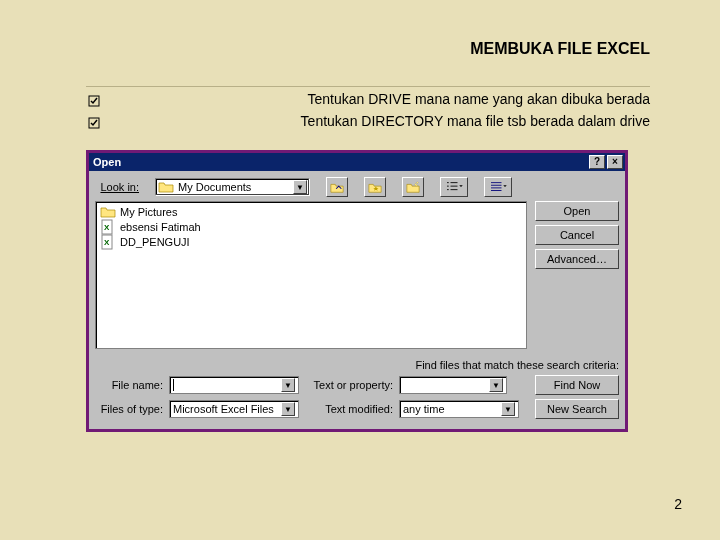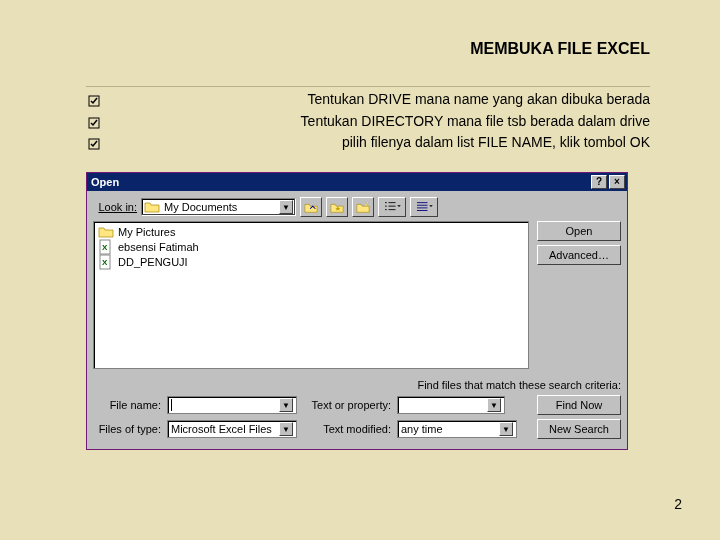--- a/index.html
+++ b/index.html
@@ -37,21 +37,21 @@
     top: 3px;
   }
   .bullet-icon svg { width: 12px; height: 12px; }
   .bullet-text { flex: 1; }
   .underline { text-decoration: underline; }
   .hr { border: 0; border-top: 1px solid #b8b088; margin: 2px 0 2px -2px; }
   .dialog-wrap {
     margin-left: -2px;
     margin-top: 18px;
     width: 542px;
-    border: 1px solid #701a75;
+    border: 3px solid #701a75;
     background: #c0c0c0;
     font-family: "MS Sans Serif", Tahoma, sans-serif;
     font-size: 11px;
   }
   .dlg-title {
     background: linear-gradient(#0a246a,#0a246a);
     color: #fff;
     height: 18px;
     display: flex;
     align-items: center;
@@ -73,21 +73,21 @@
     font-size: 10px;
     color: #000;
     line-height: 1;
   }
   .dlg-body {
     padding: 6px;
   }
   .dlg-row {
     display: flex;
     align-items: center;
-    gap: 4px;
+    gap: 16px;
     margin-bottom: 4px;
   }
   .lbl { font-size: 11px; }
   .lookin-label { width: 44px; text-decoration: underline; }
   .combo {
     display: flex;
     align-items: center;
     background: #fff;
     border: 1px solid #808080;
     border-right-color: #fff;
@@ -178,27 +178,20 @@
             <path d="M3 6 L5 8 L9 3" fill="none" stroke="#000" stroke-width="1.5"></path>
           </svg></span>
       <span class="bullet-text">Tentukan DRIVE mana name yang akan dibuka berada</span>
     </div>
     <div class="bullet-row">
       <span class="bullet-icon"><svg viewBox="0 0 12 12">
             <rect x="1" y="1" width="10" height="10" fill="none" stroke="#000" stroke-width="1"></rect>
             <path d="M3 6 L5 8 L9 3" fill="none" stroke="#000" stroke-width="1.5"></path>
           </svg></span>
       <span class="bullet-text">Tentukan DIRECTORY mana file tsb berada dalam drive</span>
-    </div>
-    <div class="bullet-row">
-      <span class="bullet-icon"><svg viewBox="0 0 12 12">
-            <rect x="1" y="1" width="10" height="10" fill="none" stroke="#000" stroke-width="1"></rect>
-            <path d="M3 6 L5 8 L9 3" fill="none" stroke="#000" stroke-width="1.5"></path>
-          </svg></span>
-      <span class="bullet-text">pilih filenya dalam list FILE NAME, klik tombol OK</span>
     </div>
   </div>
 
   <div class="dialog-wrap">
     <div class="dlg-title">
       <span>Open</span>
       <span class="spacer"></span>
       <span class="win-btn">?</span>
       <span class="win-btn">×</span>
     </div>
@@ -282,20 +275,21 @@
                 <svg viewBox="0 0 16 16">
                   <rect x="2" y="1" width="10" height="14" fill="#fff" stroke="#888"></rect>
                   <text x="4" y="11" font-size="8" fill="#060" font-weight="bold">X</text>
                 </svg>
               </span>
             <span>DD_PENGUJI</span>
           </div>
         </div>
         <div class="right-btns">
           <div class="btn3d">Open</div>
+          <div class="btn3d">Cancel</div>
           <div class="btn3d">Advanced…</div>
         </div>
       </div>
 
       <div class="criteria-label">Find files that match these search criteria:</div>
 
       <div class="crit-row">
         <span class="crit-lbl">File name:</span>
         <div class="txtbox" style="width:130px">
           <span class="cursor"></span>

